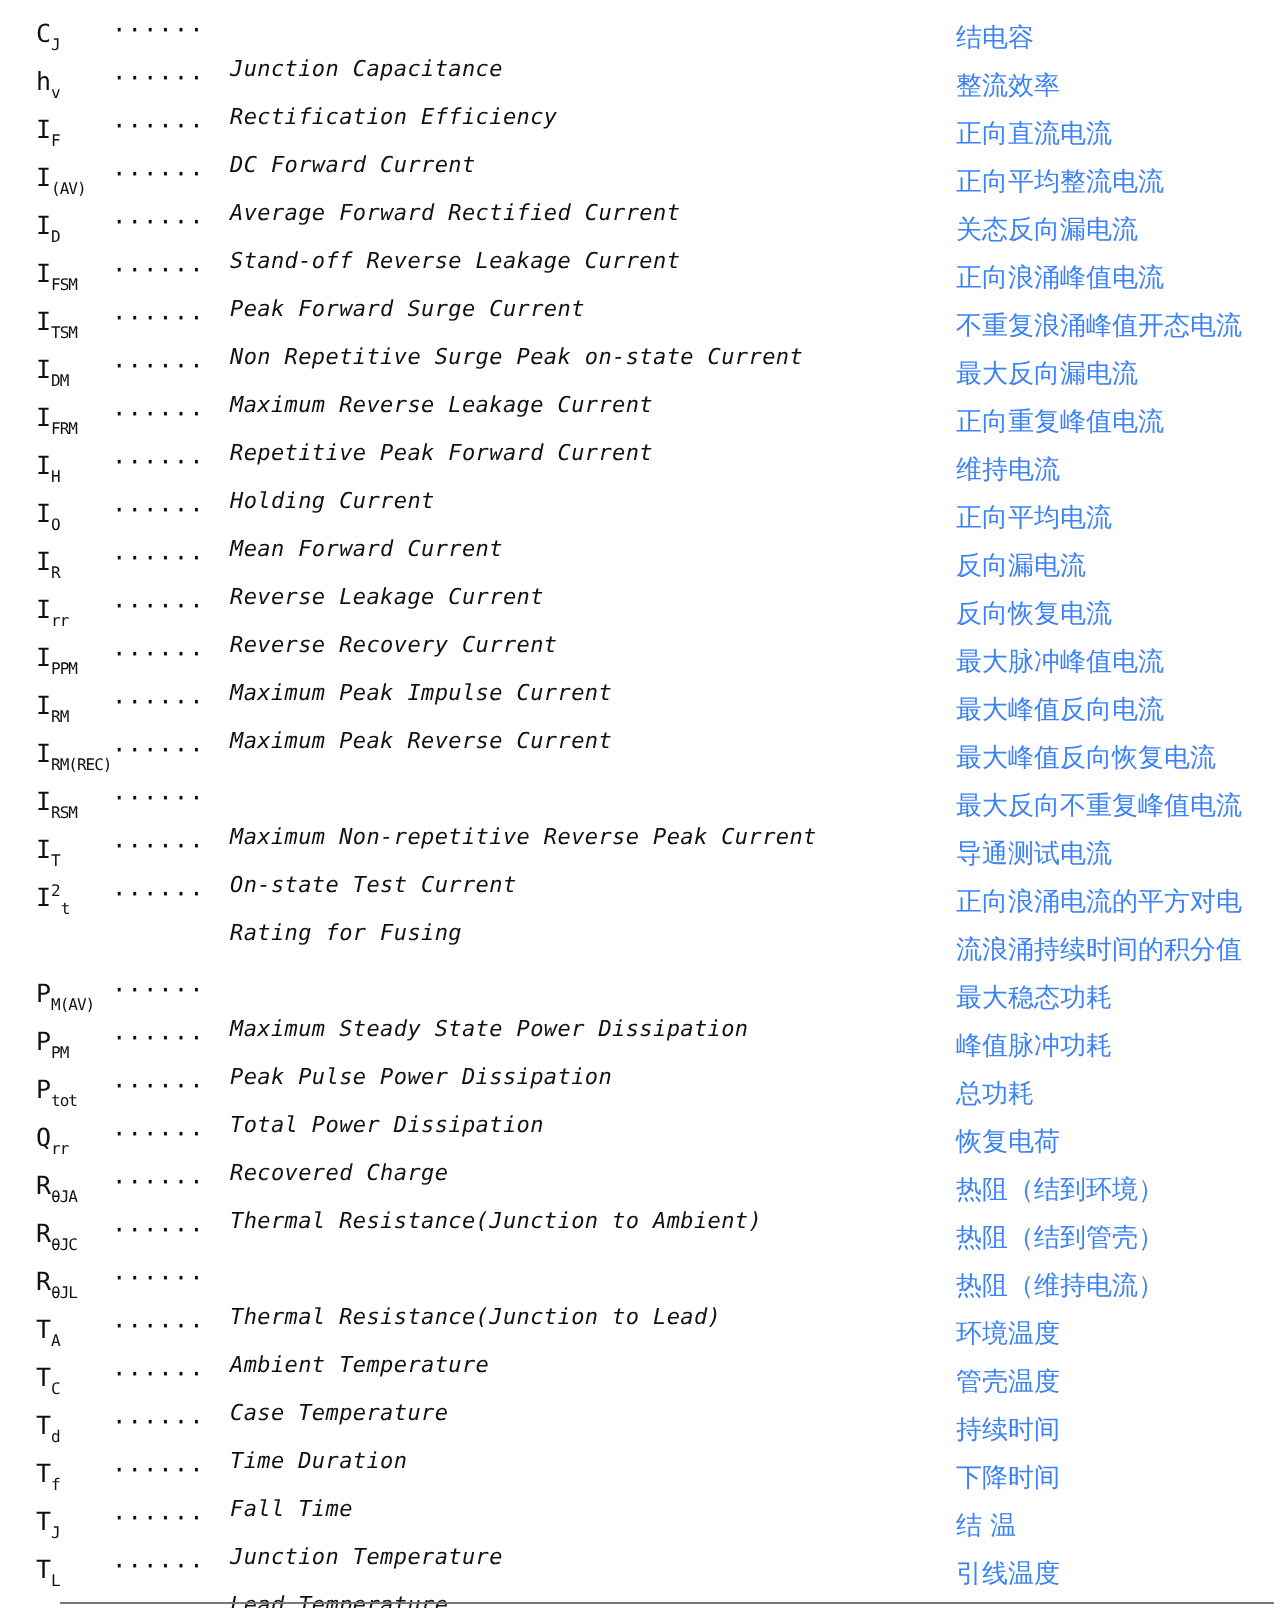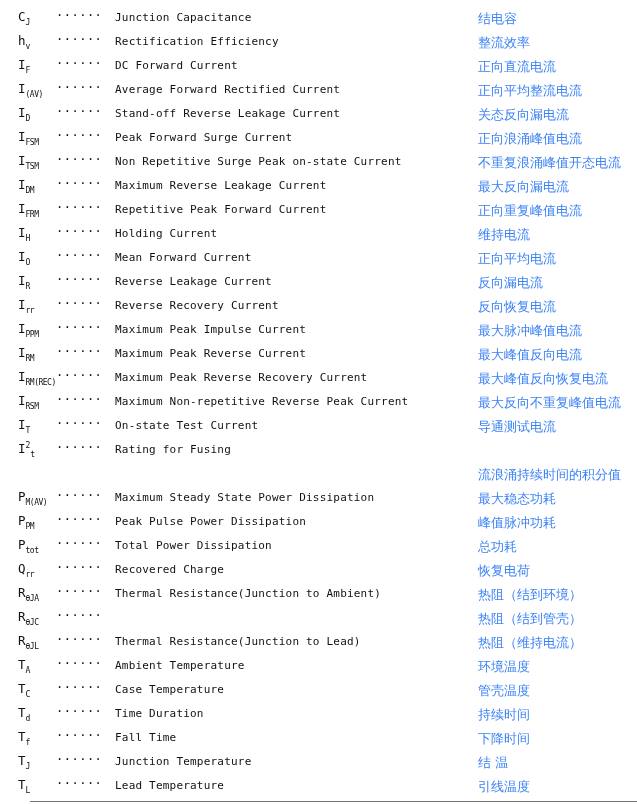--- a/index.html
+++ b/index.html
@@ -43,25 +43,26 @@
     position: absolute;
     left: 56px;
     top: 1px;
     font-size: 12px;
     letter-spacing: 0.5px;
     color: #111111;
   }
   .en {
     position: absolute;
     left: 115px;
-    top: 4px;
+    top: 21px;
     font-size: 11px;
     letter-spacing: 0.2px;
     white-space: nowrap;
     color: #111111;
+    font-style: italic;
   }
   .zh {
     position: absolute;
     left: 478px;
     top: 3px;
     font-size: 13px;
     font-family: "DejaVu Sans", sans-serif;
     white-space: nowrap;
     color: #3b82f6;
   }
@@ -165,39 +166,39 @@
       </div>
       <div class="row" style="top: 343px;">
         <span class="sym"><span>I</span><span class="sub">RM</span></span>
         <span class="dots">······</span>
         <span class="en">Maximum Peak Reverse Current</span>
         <span class="zh">最大峰值反向电流</span>
       </div>
       <div class="row" style="top: 367px;">
         <span class="sym"><span>I</span><span class="sub">RM(REC)</span></span>
         <span class="dots">······</span>
-        <span class="en">Maximum Peak Reverse Recovery Current</span>
         <span class="zh">最大峰值反向恢复电流</span>
       </div>
       <div class="row" style="top: 391px;">
         <span class="sym"><span>I</span><span class="sub">RSM</span></span>
         <span class="dots">······</span>
         <span class="en">Maximum Non-repetitive Reverse Peak Current</span>
         <span class="zh">最大反向不重复峰值电流</span>
       </div>
       <div class="row" style="top: 415px;">
         <span class="sym"><span>I</span><span class="sub">T</span></span>
         <span class="dots">······</span>
         <span class="en">On-state Test Current</span>
         <span class="zh">导通测试电流</span>
       </div>
       <div class="row" style="top: 439px;">
         <span class="sym"><span>I</span><span class="sup">2</span><span class="sub">t</span></span>
         <span class="dots">······</span>
         <span class="en">Rating for Fusing</span>
+        <span class="zh">正向浪涌电流的平方对电</span>
       </div>
       <div class="row" style="top: 463px; padding-left: 20px;">
         <span class="zh">流浪涌持续时间的积分值</span>
       </div>
       <div class="row" style="top: 487px;">
         <span class="sym"><span>P</span><span class="sub">M(AV)</span></span>
         <span class="dots">······</span>
         <span class="en">Maximum Steady State Power Dissipation</span>
         <span class="zh">最大稳态功耗</span>
       </div>

